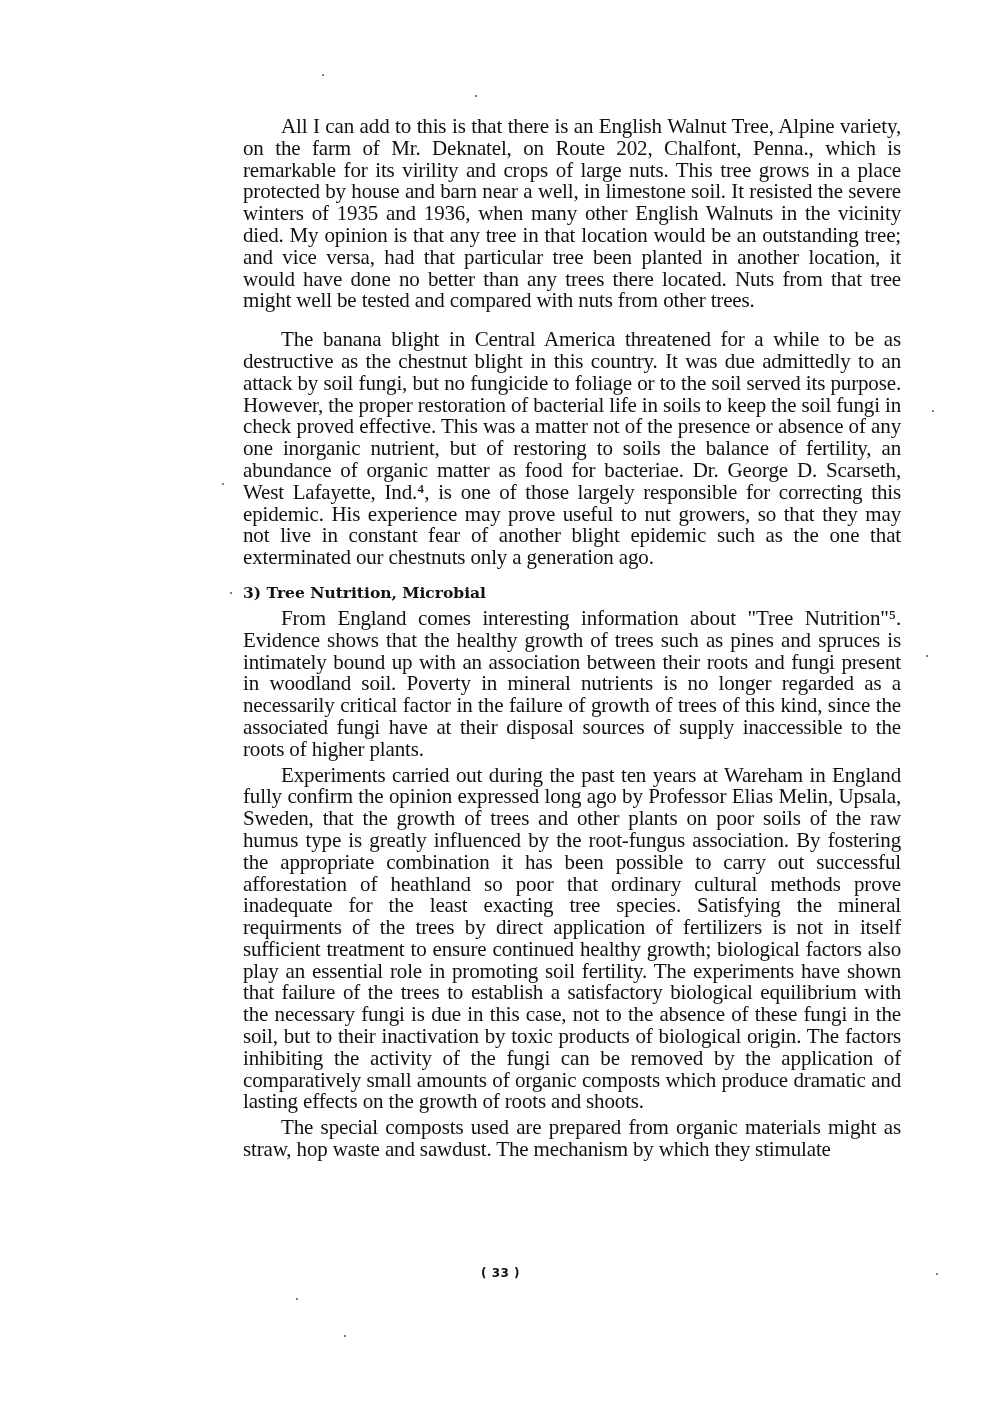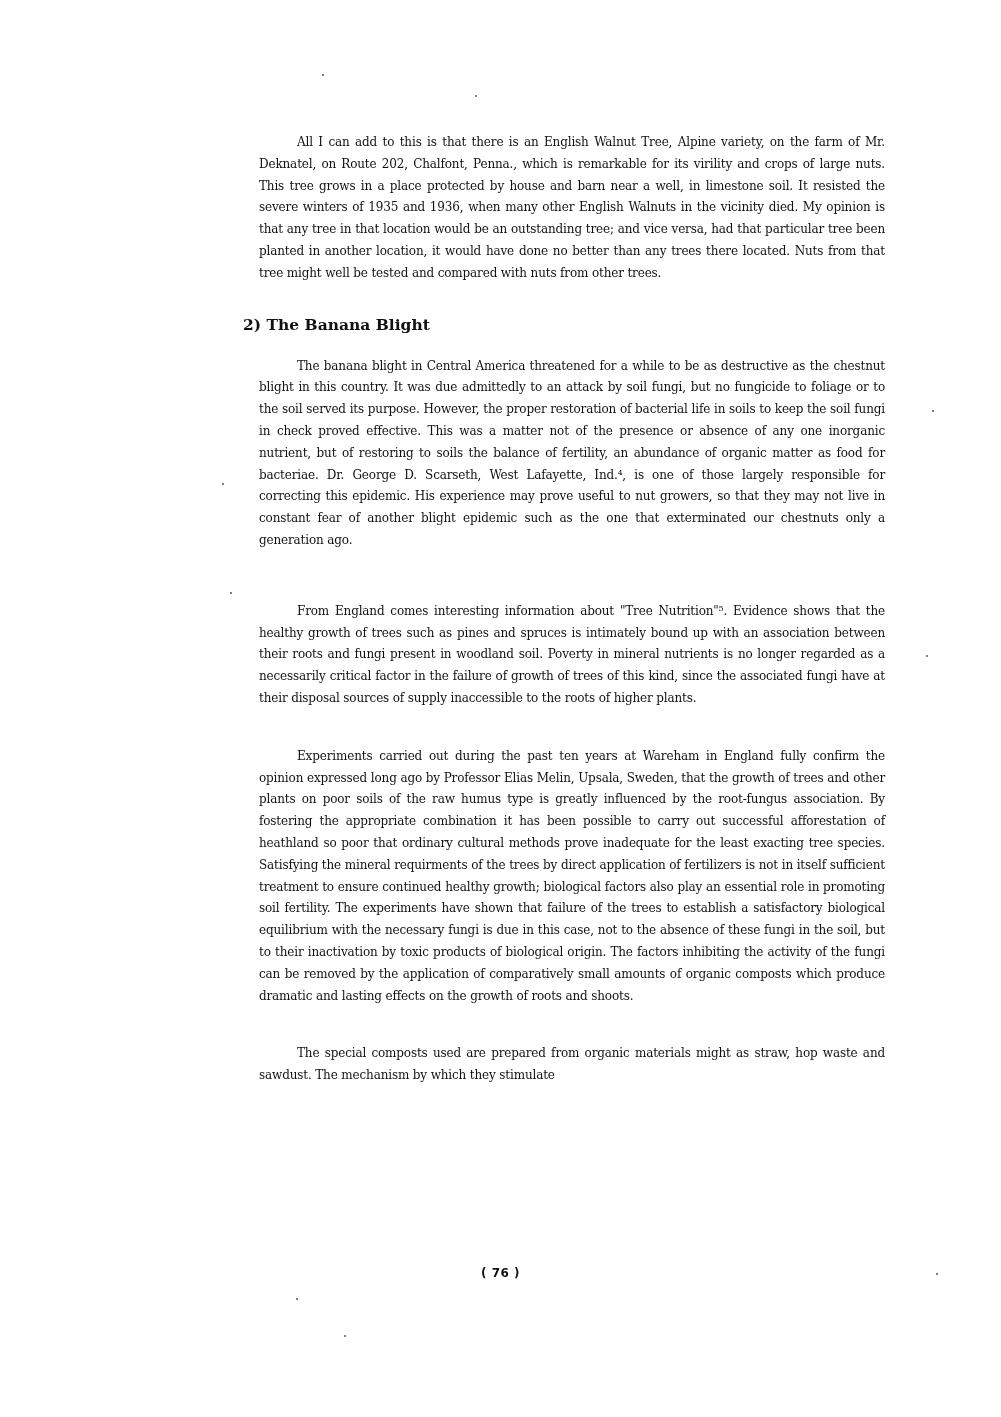--- a/index.html
+++ b/index.html
@@ -15,26 +15,27 @@
       font-family: "DejaVu Serif", "Liberation Serif", serif;
       color: #111111;
     }
     .page {
       position: absolute;
       left: 243px;
       top: 116px;
       width: 658px;
     }
     .para {
-      font-size: 12px;
+      font-size: 21px;
       line-height: 21.8px;
       text-align: justify;
-      margin: 16px;
+      margin: 0;
       text-indent: 38px;
       letter-spacing: -0.15px;
+      font-family: Liberation Serif, serif;
     }
     .heading {
       font-size: 15.5px;
       font-weight: bold;
       margin: 0;
       line-height: 22px;
     }
     .gap-h { height: 13px; }
     .gap-p { height: 4px; }
     .folio {
@@ -56,34 +57,34 @@
       border-radius: 1px;
     }
   </style>
 </head>
 <body>
 
 <div class="page">
   <p class="para">All I can add to this is that there is an English Walnut Tree, Alpine variety, on the farm of Mr. Deknatel, on Route 202, Chalfont, Penna., which is remarkable for its virility and crops of large nuts. This tree grows in a place protected by house and barn near a well, in limestone soil. It resisted the severe winters of 1935 and 1936, when many other English Walnuts in the vicinity died. My opinion is that any tree in that location would be an outstanding tree; and vice versa, had that particular tree been planted in another location, it would have done no better than any trees there located. Nuts from that tree might well be tested and compared with nuts from other trees.</p>
 
   <div class="gap-h"></div>
-  <h3 class="heading">2) The Banana Blight</h3>
   <div class="gap-p"></div>
   <p class="para">The banana blight in Central America threatened for a while to be as destructive as the chestnut blight in this country. It was due admittedly to an attack by soil fungi, but no fungicide to foliage or to the soil served its purpose. However, the proper restoration of bacterial life in soils to keep the soil fungi in check proved effective. This was a matter not of the presence or absence of any one inorganic nutrient, but of restoring to soils the balance of fertility, an abundance of organic matter as food for bacteriae. Dr. George D. Scarseth, West Lafayette, Ind.⁴, is one of those largely responsible for correcting this epidemic. His experience may prove useful to nut growers, so that they may not live in constant fear of another blight epidemic such as the one that exterminated our chestnuts only a generation ago.</p>
 
   <div class="gap-h"></div>
+  <h3 class="heading">3) Tree Nutrition, Microbial</h3>
   <div class="gap-p"></div>
   <p class="para">From England comes interesting information about "Tree Nutrition"⁵. Evidence shows that the healthy growth of trees such as pines and spruces is intimately bound up with an association between their roots and fungi present in woodland soil. Poverty in mineral nutrients is no longer regarded as a necessarily critical factor in the failure of growth of trees of this kind, since the associated fungi have at their disposal sources of supply inaccessible to the roots of higher plants.</p>
   <div class="gap-p"></div>
   <p class="para">Experiments carried out during the past ten years at Wareham in England fully confirm the opinion expressed long ago by Professor Elias Melin, Upsala, Sweden, that the growth of trees and other plants on poor soils of the raw humus type is greatly influenced by the root-fungus association. By fostering the appropriate combination it has been possible to carry out successful afforestation of heathland so poor that ordinary cultural methods prove inadequate for the least exacting tree species. Satisfying the mineral requirments of the trees by direct application of fertilizers is not in itself sufficient treatment to ensure continued healthy growth; biological factors also play an essential role in promoting soil fertility. The experiments have shown that failure of the trees to establish a satisfactory biological equilibrium with the necessary fungi is due in this case, not to the absence of these fungi in the soil, but to their inactivation by toxic products of biological origin. The factors inhibiting the activity of the fungi can be removed by the application of comparatively small amounts of organic composts which produce dramatic and lasting effects on the growth of roots and shoots.</p>
   <div class="gap-p"></div>
   <p class="para">The special composts used are prepared from organic materials might as straw, hop waste and sawdust. The mechanism by which they stimulate</p>
 </div>
 
-<div class="folio">( 76 )</div>
+<div class="folio">( 33 )</div>
 
 <span class="speck" style="left:322px;top:74px;"></span>
 <span class="speck" style="left:475px;top:95px;"></span>
 <span class="speck" style="left:932px;top:410px;"></span>
 <span class="speck" style="left:926px;top:655px;"></span>
 <span class="speck" style="left:222px;top:483px;"></span>
 <span class="speck" style="left:230px;top:592px;"></span>
 <span class="speck" style="left:936px;top:1273px;"></span>
 <span class="speck" style="left:344px;top:1335px;"></span>
 <span class="speck" style="left:296px;top:1298px;"></span>

